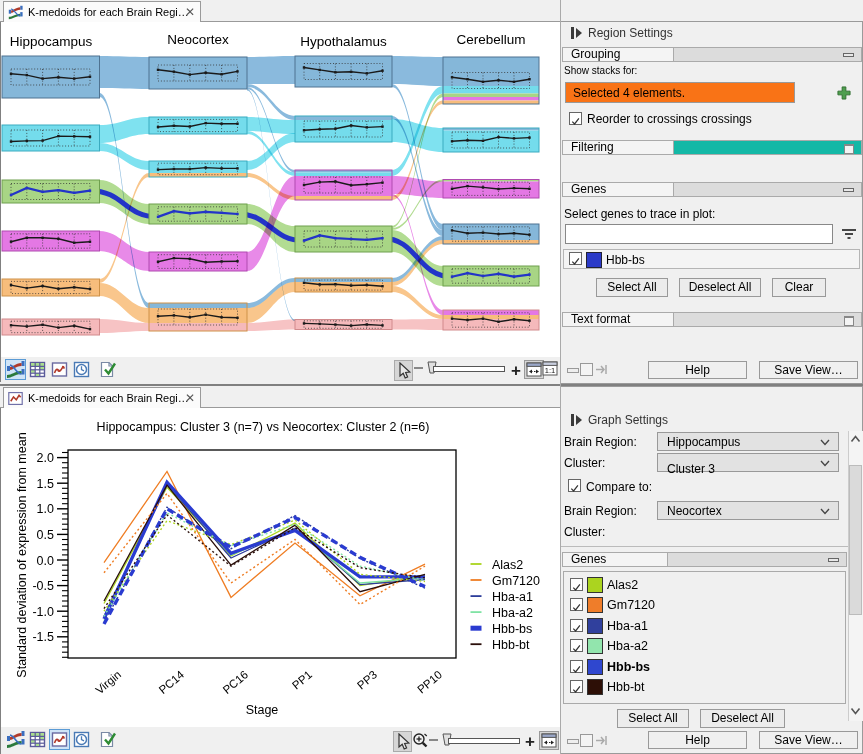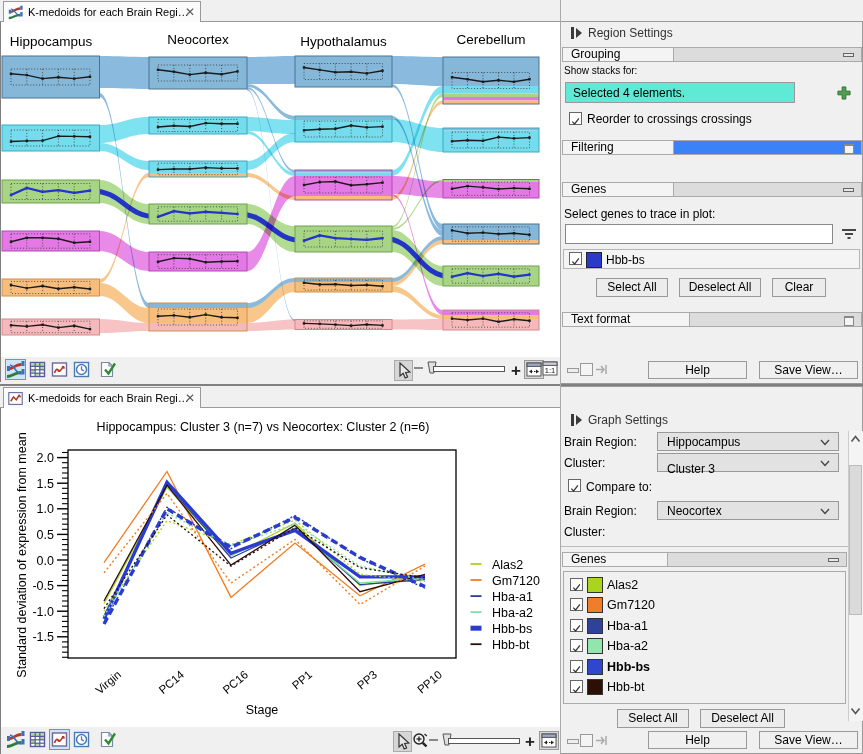--- a/index.html
+++ b/index.html
@@ -503,29 +503,29 @@
 <svg style="position:absolute;left:14px;top:5px;" width="8" height="12" viewBox="0 0 8 12">
         <path d="M1 1 L7 6 L1 11 Z" fill="#3a3a3a"></path>
       </svg>
 <span style="position:absolute;left:27px;top:4px;font-size:12px;color:#333;">Region Settings</span>
     </div>
     <div style="position:absolute;left:1px;top:25px;width:300px;height:15px;background:#dcdcdc;border:1px solid #aaa;box-sizing:border-box;">
 <div style="position:absolute;left:0;top:0;width:102px;height:13px;background:#f4f4f4;border-right:1px solid #aaa;border-bottom:1px solid #aaa;font-size:12px;padding:0px 0 0 8px;line-height:13px;">Grouping</div>
       <div style="position:absolute;right:7px;top:5px;width:9px;height:2px;background:#e8e8e8;border:1px solid #666;"></div>
     </div>
     <div style="position:absolute;left:3px;top:43px;font-size:10px;">Show stacks for:</div>
-    <div style="position:absolute;left:4px;top:60px;width:230px;height:21px;background:#5eead4;border:1px solid #999;box-sizing:border-box;font-size:12px;padding:3px 0 16px 7px;">Selected 4 elements.</div>
+    <div style="position:absolute;left:4px;top:60px;width:230px;height:21px;background:#f97316;border:1px solid #999;box-sizing:border-box;font-size:12px;padding:3px 0 16px 7px;">Selected 4 elements.</div>
     <svg style="position:absolute;left:276px;top:64px;" width="14" height="14" viewBox="0 0 15 15">
       <path d="M5.5 1 L9.5 1 L9.5 5.5 L14 5.5 L14 9.5 L9.5 9.5 L9.5 14 L5.5 14 L5.5 9.5 L1 9.5 L1 5.5 L5.5 5.5 Z" fill="#4f9e4f" stroke="#2f6e2f" stroke-width="1"></path>
     </svg>
     <div style="position:absolute;left:8px;top:90px;width:13px;height:13px;background:#fff;border:1px solid #666;box-sizing:border-box;"><svg width="11" height="11" viewBox="0 0 12 12">
         <path d="M2.5 6.2 L5 8.7 L9.7 2.6" fill="none" stroke="#333" stroke-width="1.3"></path>
       </svg></div>
     <div style="position:absolute;left:26px;top:90px;font-size:12px;">Reorder to crossings crossings</div>
-    <div style="position:absolute;left:1px;top:118px;width:300px;height:15px;background:#3b82f6;border:1px solid #aaa;box-sizing:border-box;">
+    <div style="position:absolute;left:1px;top:118px;width:300px;height:15px;background:#14b8a6;border:1px solid #aaa;box-sizing:border-box;">
 <div style="position:absolute;left:0;top:0;width:102px;height:13px;background:#f4f4f4;border-right:1px solid #aaa;border-bottom:1px solid #aaa;font-size:12px;padding:0px 0 0 8px;line-height:13px;">Filtering</div>
       <div style="position:absolute;right:7px;top:3px;width:8px;height:7px;background:#f4f4f4;border:1px solid #888;border-top:2px solid #888;"></div>
     </div>
     <div style="position:absolute;left:1px;top:160px;width:300px;height:15px;background:#dcdcdc;border:1px solid #aaa;box-sizing:border-box;">
 <div style="position:absolute;left:0;top:0;width:102px;height:13px;background:#f4f4f4;border-right:1px solid #aaa;border-bottom:1px solid #aaa;font-size:12px;padding:0px 0 0 8px;line-height:13px;">Genes</div>
       <div style="position:absolute;right:7px;top:5px;width:9px;height:2px;background:#e8e8e8;border:1px solid #666;"></div>
     </div>
     <div style="position:absolute;left:3px;top:185px;font-size:12px;">Select genes to trace in plot:</div>
     <div style="position:absolute;left:4px;top:202px;width:268px;height:20px;background:#fff;border:1px solid #888;box-sizing:border-box;"></div>
     <svg style="position:absolute;left:280px;top:205px;" width="16" height="14" viewBox="0 0 16 14">
@@ -536,21 +536,21 @@
     <div style="position:absolute;left:2px;top:227px;width:297px;height:20px;background:#f4f4f4;border:1px solid #b5b5b5;box-sizing:border-box;"></div>
     <div style="position:absolute;left:8px;top:230px;width:13px;height:13px;background:#fff;border:1px solid #666;box-sizing:border-box;"><svg width="11" height="11" viewBox="0 0 12 12">
         <path d="M2.5 6.2 L5 8.7 L9.7 2.6" fill="none" stroke="#333" stroke-width="1.3"></path>
       </svg></div>
     <div style="position:absolute;left:25px;top:230px;width:14px;height:14px;background:#2b3ac8;border:1px solid #223;"></div>
     <div style="position:absolute;left:45px;top:231px;font-size:12px;">Hbb-bs</div>
     <div style="position:absolute;left:35px;top:256px;width:72px;height:19px;background:#ececec;border:1px solid #999;box-sizing:border-box;text-align:center;font-size:12px;line-height:17px;">Select All</div>
     <div style="position:absolute;left:118px;top:256px;width:82px;height:19px;background:#ececec;border:1px solid #999;box-sizing:border-box;text-align:center;font-size:12px;line-height:17px;">Deselect All</div>
     <div style="position:absolute;left:211px;top:256px;width:54px;height:19px;background:#ececec;border:1px solid #999;box-sizing:border-box;text-align:center;font-size:12px;line-height:17px;">Clear</div>
     <div style="position:absolute;left:1px;top:290px;width:300px;height:15px;background:#dcdcdc;border:1px solid #aaa;box-sizing:border-box;">
-<div style="position:absolute;left:0;top:0;width:102px;height:13px;background:#f4f4f4;border-right:1px solid #aaa;border-bottom:1px solid #aaa;font-size:12px;padding:0px 16px 0 8px;line-height:13px;">Text format</div>
+<div style="position:absolute;left:0;top:0;width:102px;height:13px;background:#f4f4f4;border-right:1px solid #aaa;border-bottom:1px solid #aaa;font-size:12px;padding:0px 0 0 8px;line-height:13px;">Text format</div>
       <div style="position:absolute;right:7px;top:3px;width:8px;height:7px;background:#f4f4f4;border:1px solid #888;border-top:2px solid #888;"></div>
     </div>
     <div style="position:absolute;left:6px;top:346px;width:10px;height:3px;border:1px solid #999;background:#eee;"></div>
     <div style="position:absolute;left:19px;top:341px;width:11px;height:11px;border:1.5px solid #999;background:#f4f4f4;"></div>
     <svg style="position:absolute;left:34px;top:341px;" width="14" height="13" viewBox="0 0 14 13">
       <path d="M1 6.5 L9 6.5 M6 3 L9 6.5 L6 10" stroke="#aaa" stroke-width="1.5" fill="none"></path>
       <line x1="11" y1="2" x2="11" y2="11" stroke="#aaa" stroke-width="1.5"></line>
     </svg>
     <div style="position:absolute;left:87px;top:339px;width:99px;height:18px;background:#f0f0f0;border:1px solid #999;box-sizing:border-box;text-align:center;font-size:12px;line-height:16px;">Help</div>
     <div style="position:absolute;left:198px;top:339px;width:99px;height:18px;background:#f0f0f0;border:1px solid #999;box-sizing:border-box;text-align:center;font-size:12px;line-height:16px;">Save View…</div>

